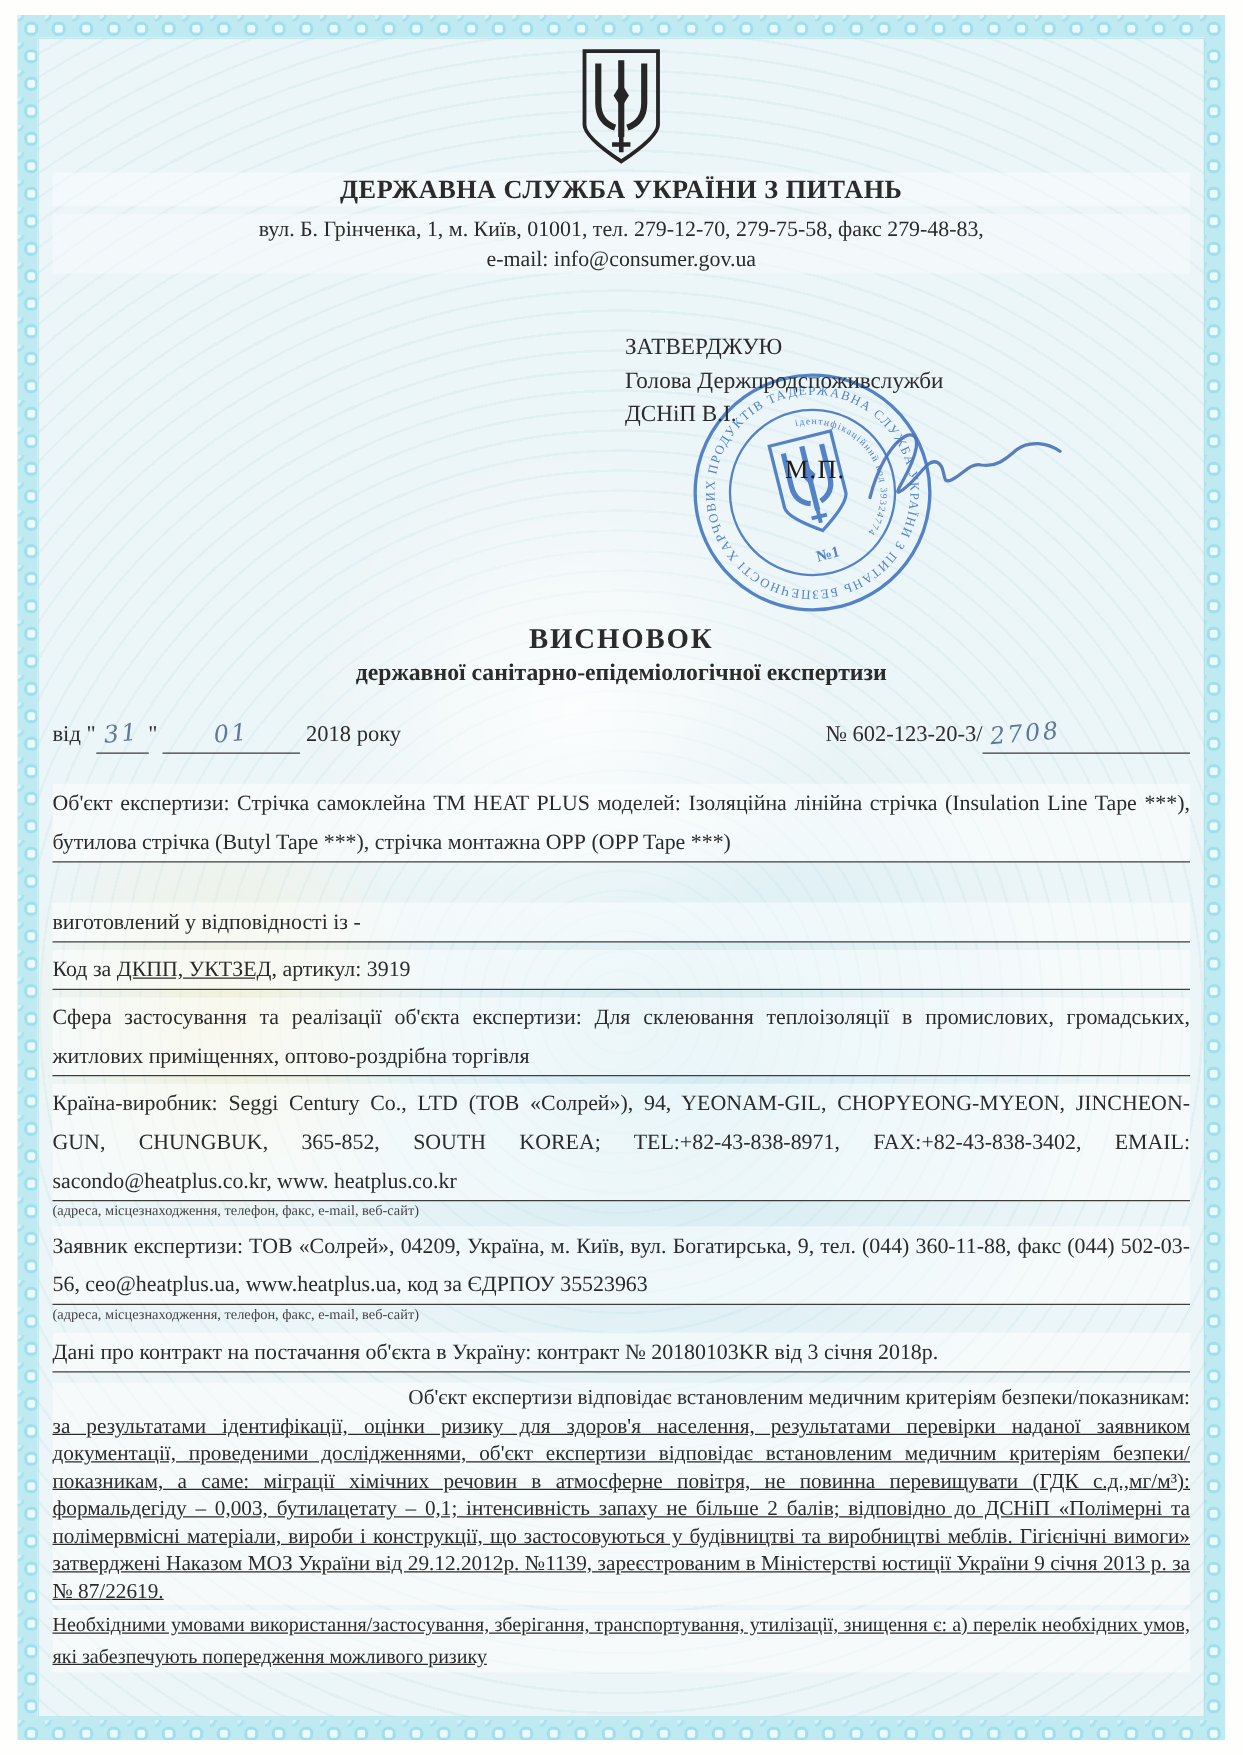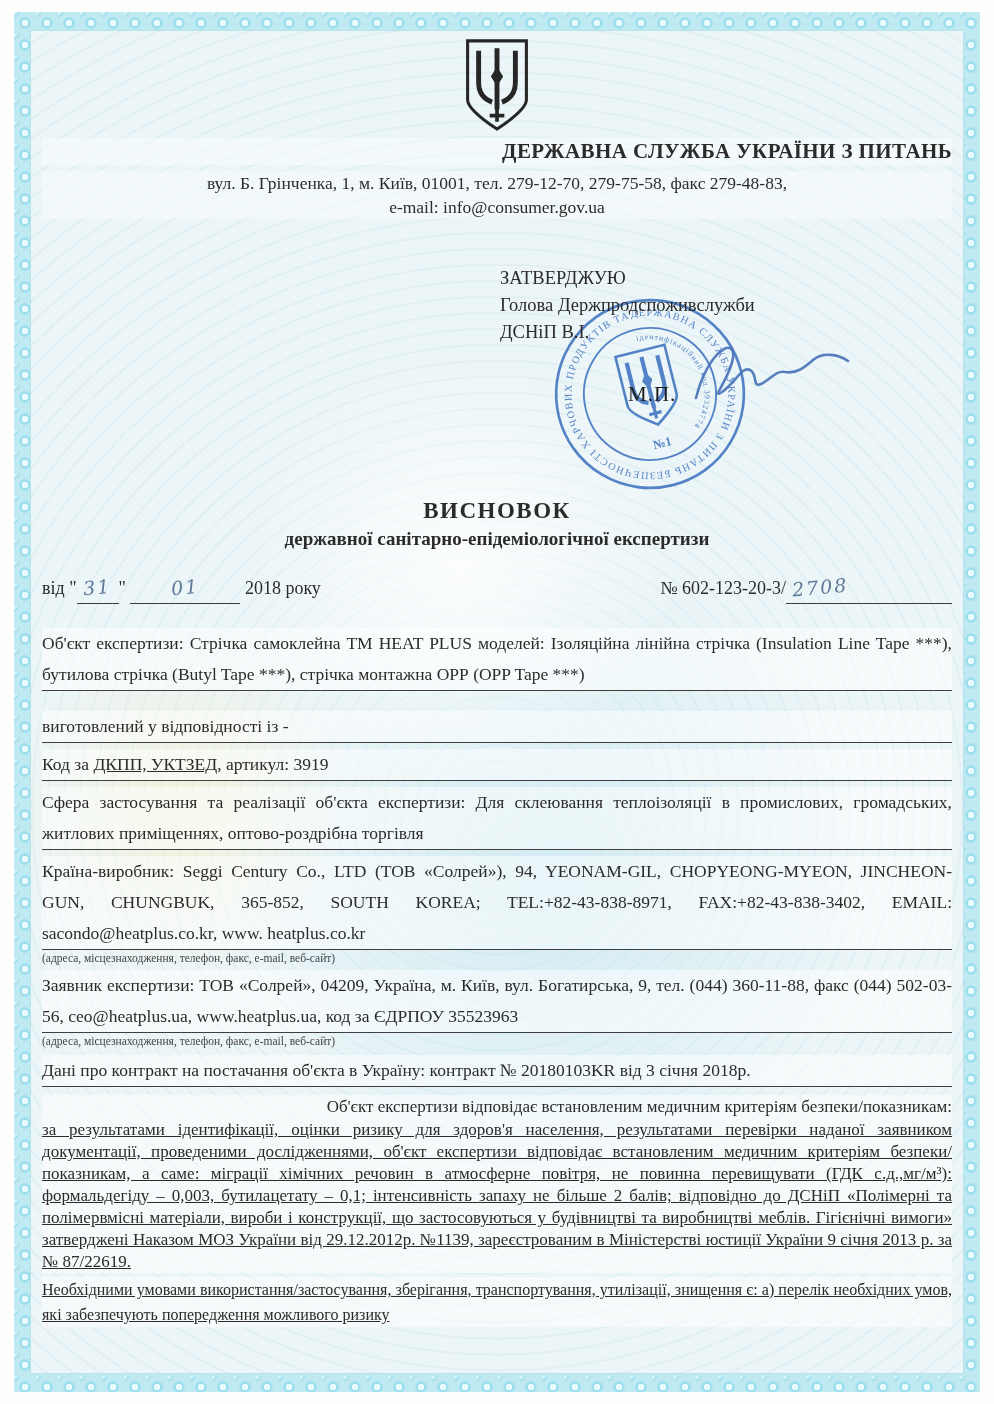--- a/index.html
+++ b/index.html
@@ -18,45 +18,45 @@
          background-image:
            radial-gradient(circle 300px at 46% 40%, rgba(255,255,255,.85), rgba(255,255,255,0) 72%),
            radial-gradient(circle 240px at 16% 58%, rgba(246,238,196,.55), rgba(246,238,196,0) 70%),
            radial-gradient(circle 430px at 56% 63%, rgba(186,226,237,.5), rgba(186,226,237,0) 75%),
            repeating-radial-gradient(circle at 50% 58%, rgba(130,195,212,.10) 0 2px, rgba(130,195,212,0) 2px 16px);}
   .content{position:absolute;inset:0;padding:4px 12px;}
 
   .center{text-align:center;}
   .emblem-wrap{margin-top:2px;text-align:center;}
   .org{font-weight:bold;font-size:21px;line-height:27px;letter-spacing:.4px;margin-top:4px;
-       background:rgba(255,255,255,.45);text-align:right;}
+       background:rgba(255,255,255,.45);}
   .addr{font-size:17.5px;line-height:24px;margin-top:6px;background:rgba(255,255,255,.4);}
   .email{font-size:17.5px;line-height:24px;background:rgba(255,255,255,.4);}
 
   .approval{margin:46px 0 0 458px;font-size:18.5px;line-height:27px;position:relative;z-index:2;}
 
   .stamp{position:absolute;left:522px;top:266px;width:196px;height:196px;
          transform:rotate(-14deg);opacity:.88;z-index:1;}
   .signature{position:absolute;left:652px;top:300px;z-index:3;}
-  .mp{position:absolute;left:598px;top:352px;font-size:21px;color:#1d1d1d;z-index:4;letter-spacing:1px;}
+  .mp{position:absolute;left:598px;top:333px;font-size:21px;color:#1d1d1d;z-index:4;letter-spacing:1px;}
 
   .doc-title{margin-top:150px;font-size:23px;font-weight:bold;letter-spacing:1.5px;line-height:30px;}
   .doc-sub{font-size:19px;font-weight:bold;line-height:26px;}
 
   .meta{display:flex;justify-content:space-between;margin-top:20px;font-size:18px;line-height:30px;}
   .u-short{display:inline-block;min-width:42px;border-bottom:1.4px solid #3d3d3d;text-align:center;}
   .u-mid{display:inline-block;min-width:110px;border-bottom:1.4px solid #3d3d3d;text-align:center;}
   .u-num{display:inline-block;min-width:160px;border-bottom:1.4px solid #3d3d3d;text-align:left;padding-left:6px;}
   .hw{font-family:"DejaVu Serif",serif;font-style:italic;color:#5e7899;display:inline-block;
       transform:rotate(-5deg);font-size:19px;letter-spacing:2px;}
 
   .row{font-size:17.5px;line-height:31px;text-align:justify;border-bottom:1.5px solid #3e3e3e;
        background:rgba(255,255,255,.5);}
   .caption{font-size:11.5px;line-height:16px;color:#444;}
-  .ul{text-decoration:underline;} .mt16{margin-top:20px;} .mt14{margin-top:24px;} .mt8{margin-top:8px;} .mt6{margin-top:6px;} .mt4{margin-top:4px;}
+  .ul{text-decoration:underline;} .mt16{margin-top:32px;} .mt14{margin-top:24px;} .mt8{margin-top:8px;} .mt6{margin-top:6px;} .mt4{margin-top:4px;}
 
   .body-par{font-size:17px;line-height:22px;text-align:justify;background:rgba(255,255,255,.5);text-decoration:underline;}
   .body-head{font-size:17px;line-height:24px;text-align:right;background:rgba(255,255,255,.5);}
   .conditions{font-size:16px;line-height:25px;text-align:justify;background:rgba(255,255,255,.5);text-decoration:underline;}
 
   svg{display:block;}
   .emblem-svg{margin:0 auto;color:#262626;}
   .stamp-blue{color:#3f74c0;}
 </style>
 </head>

